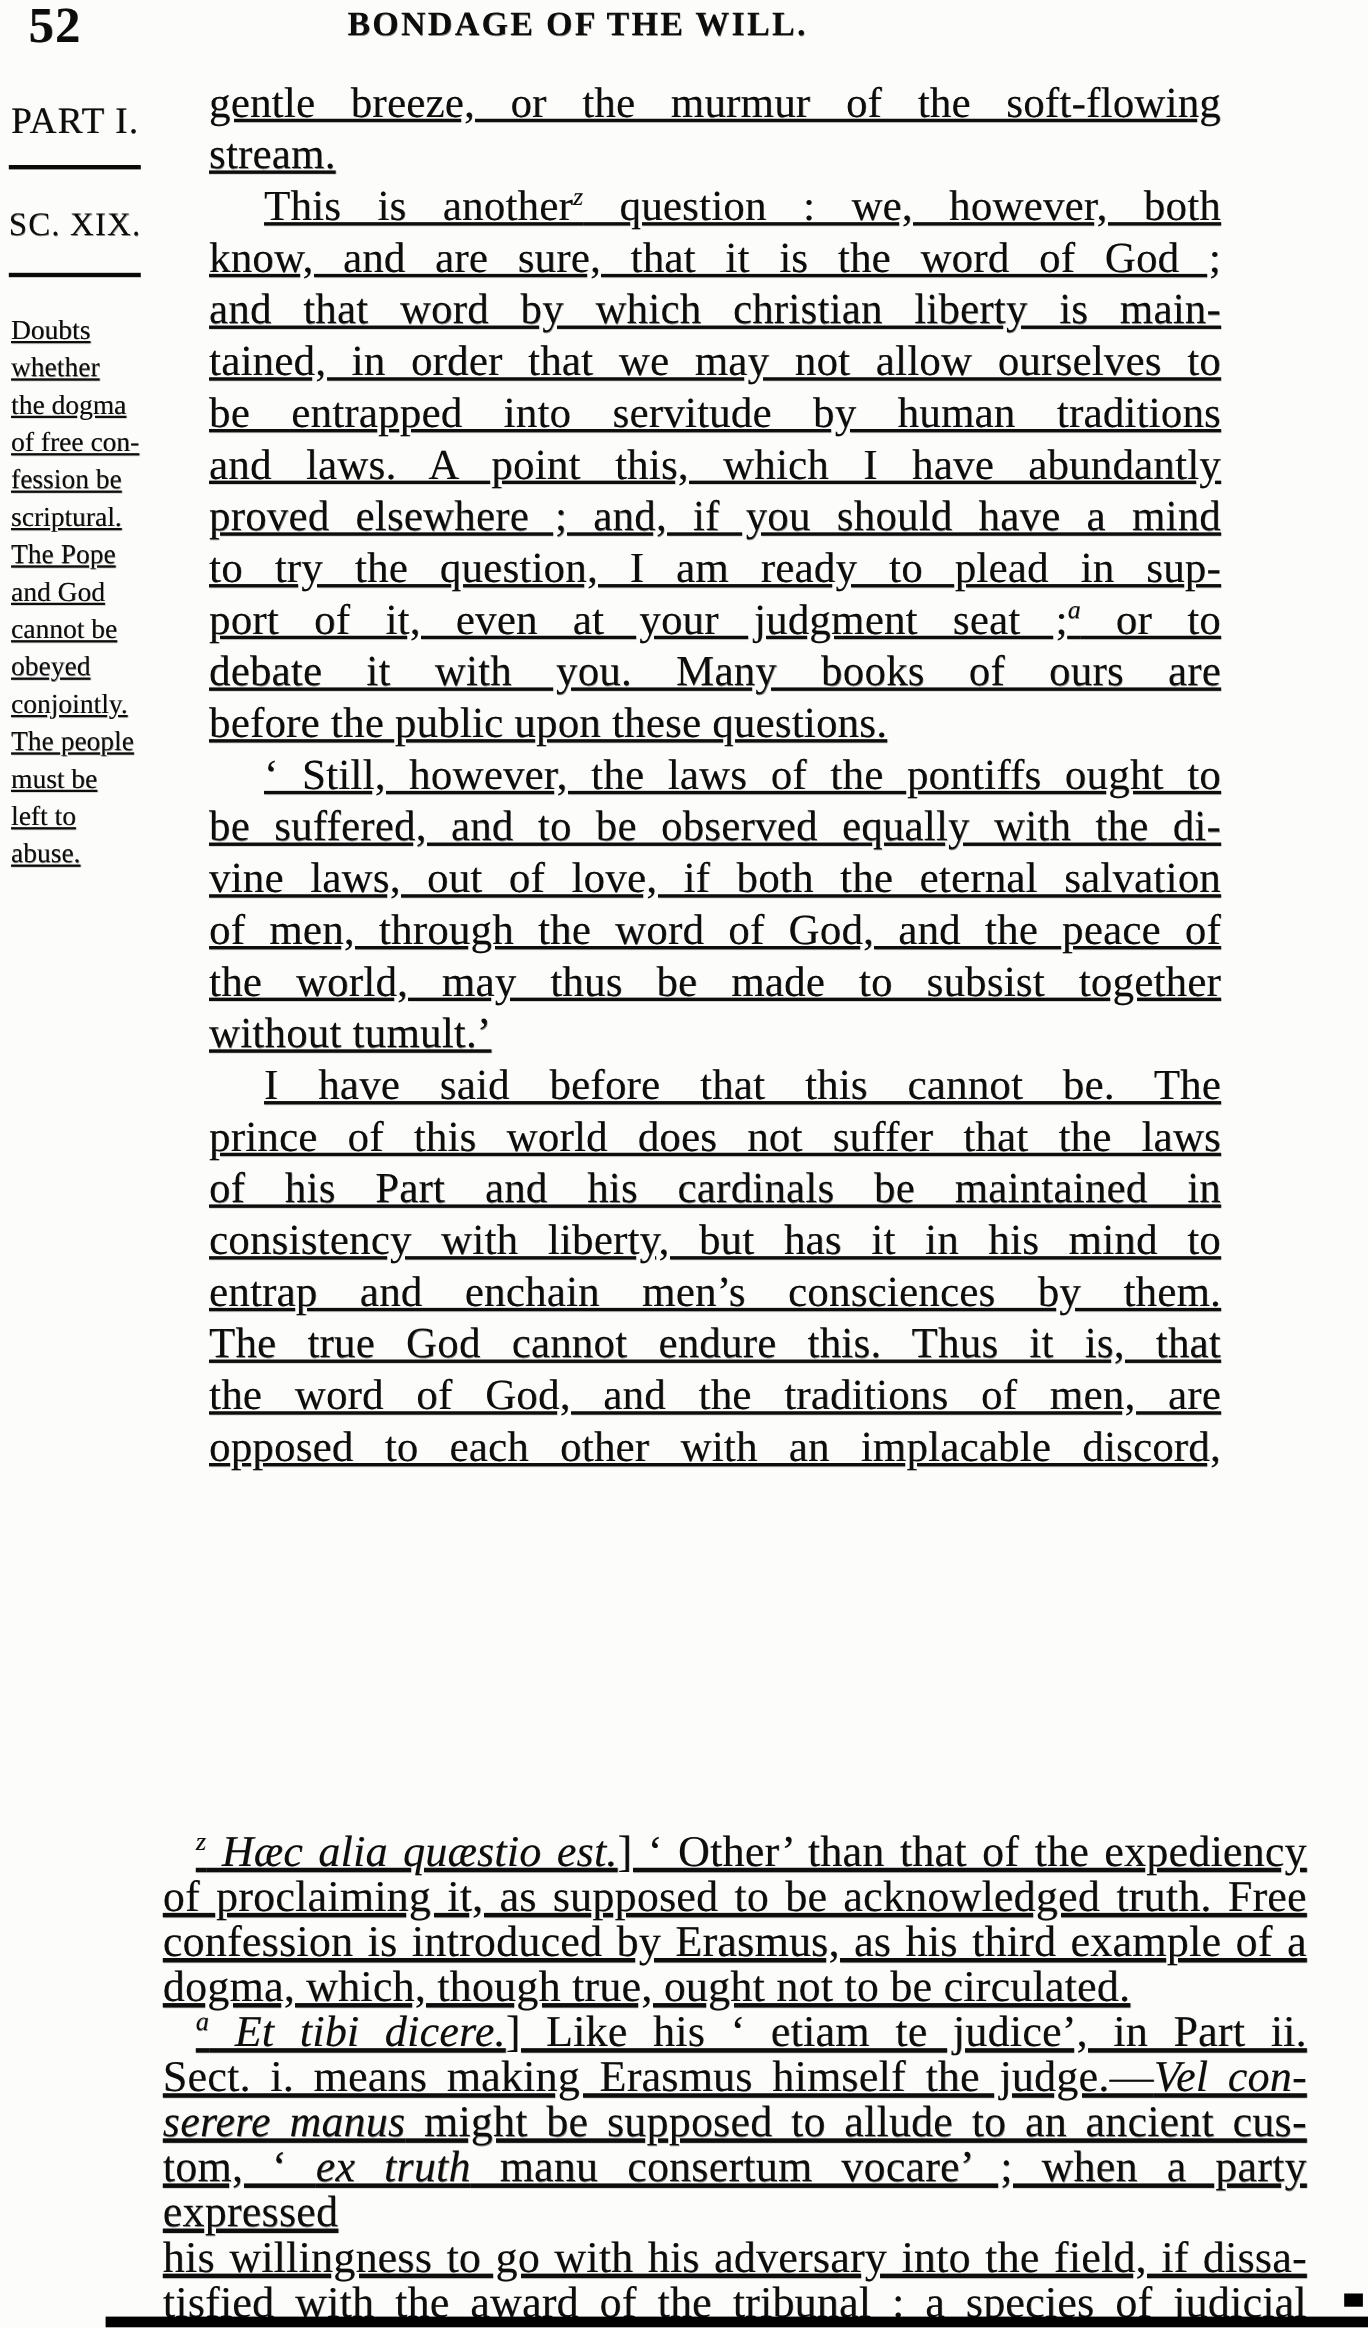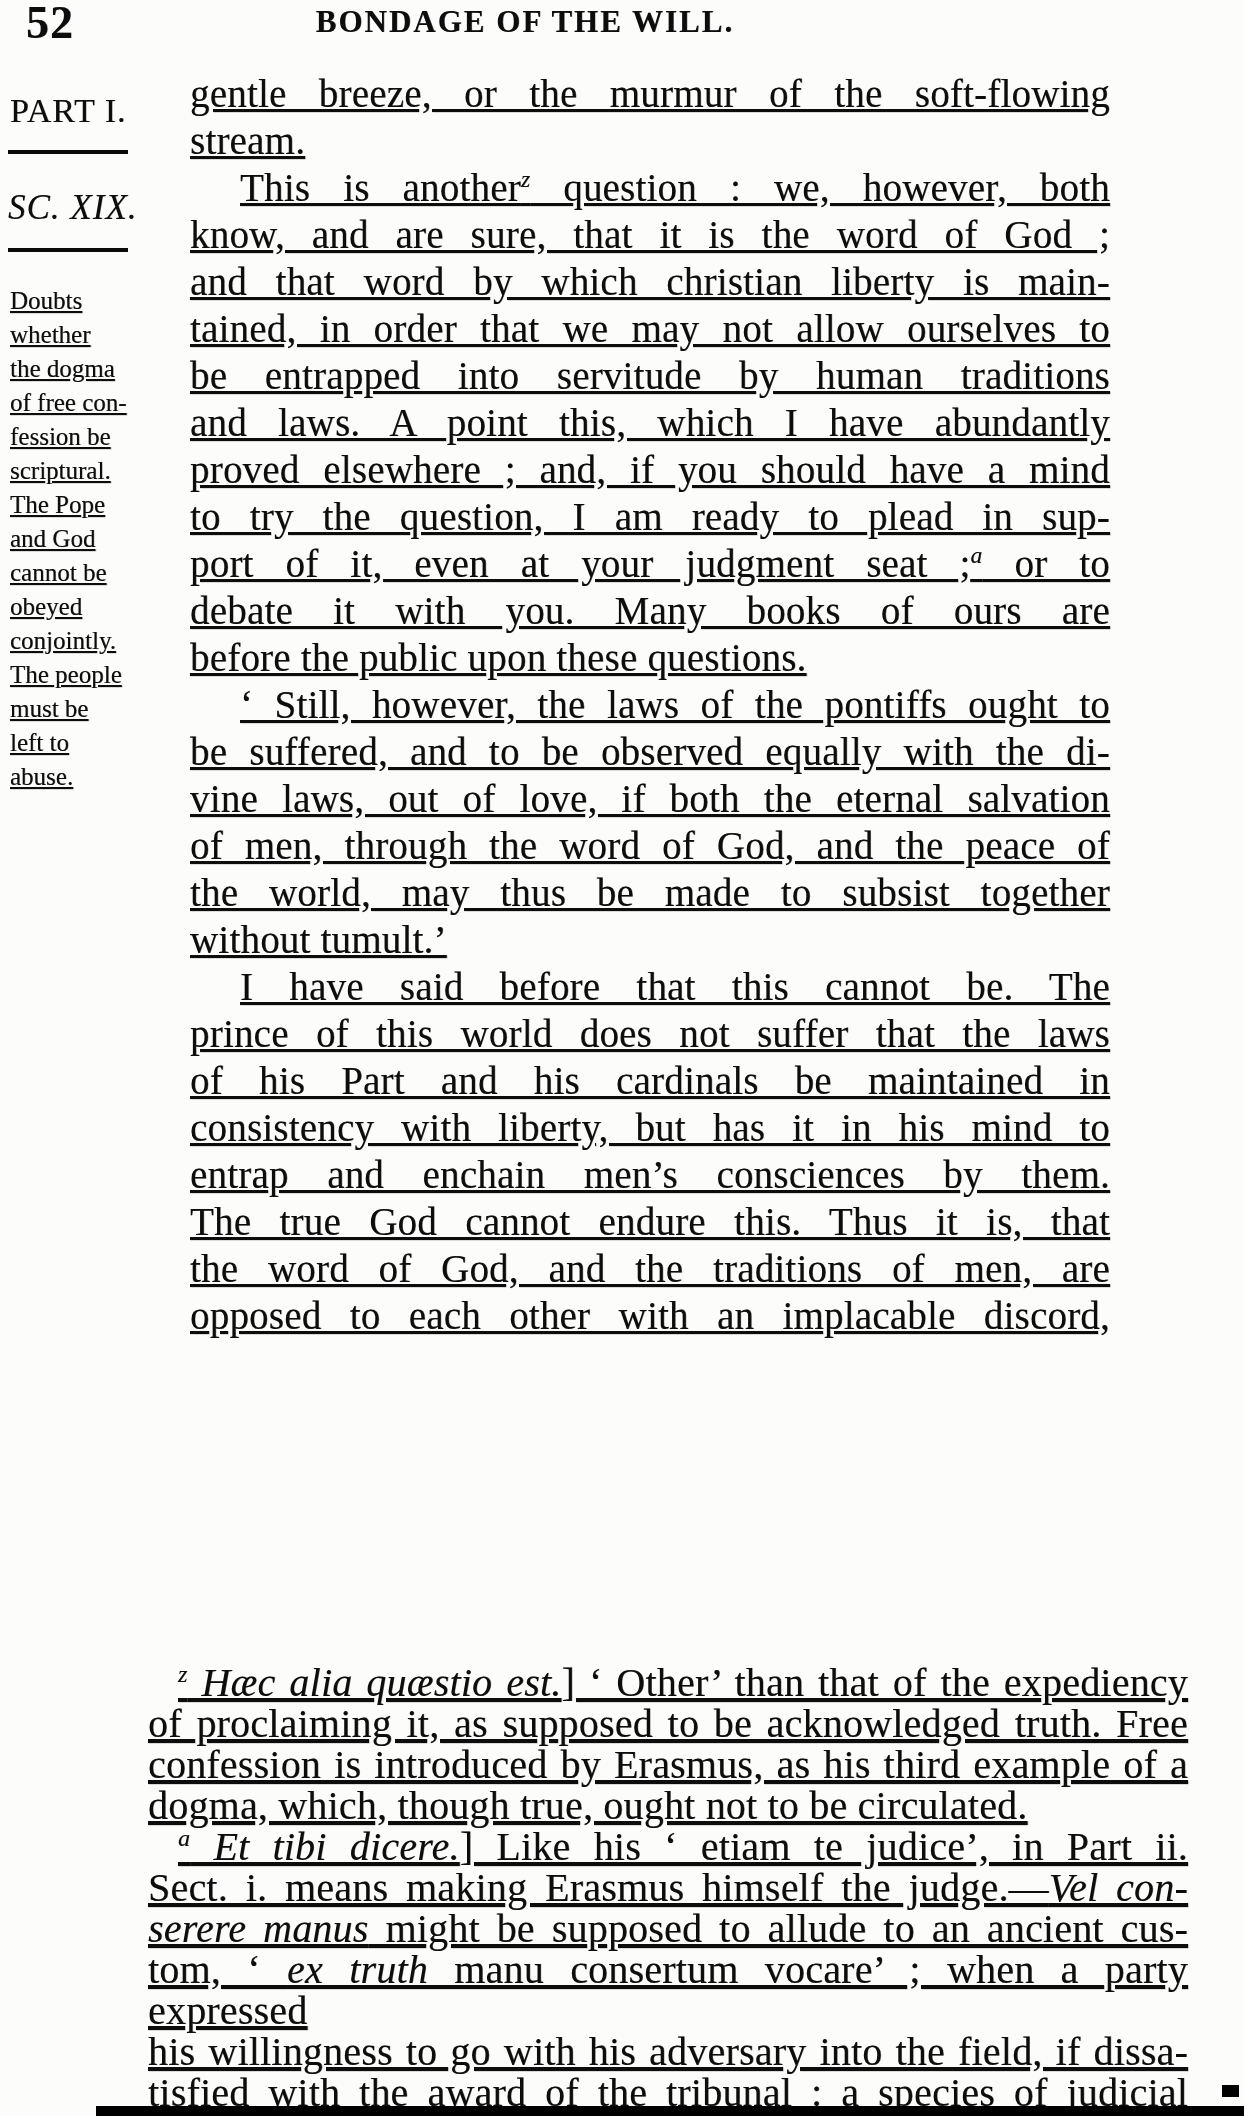--- a/index.html
+++ b/index.html
@@ -25,21 +25,21 @@
   .running-title {
     position: absolute; left: 0; top: 4px; width: 1050px;
     text-align: center; font-size: 31px; font-weight: 700;
     letter-spacing: 2px; white-space: nowrap;
   }
 
   
   .margin-col { position: absolute; left: 8px; top: 92px; width: 130px; }
   .part-label    { position: absolute; top: 0;    left: 2px; font-size: 34px; letter-spacing: 1px; white-space: nowrap; }
   .rule-1        { position: absolute; top: 58px; left: 0; width: 120px; height: 4px; background: #0a0a0a; }
-  .section-label { position: absolute; top: 96px; left: 0; font-size: 35px; letter-spacing: 1px; white-space: nowrap; font-style: italic; }
+  .section-label { position: absolute; top: 96px; left: 0; font-size: 30px; letter-spacing: 1px; white-space: nowrap; }
   .rule-2        { position: absolute; top: 156px; left: 0; width: 120px; height: 4px; background: #0a0a0a; }
   .side-note     { position: absolute; top: 192px; left: 2px; width: 128px; font-size: 25px; line-height: 34px; }
   .side-note .line { text-align: left; text-align-last: left; }
 
   
   .body-text {
     position: absolute; left: 190px; top: 70px; width: 920px;
     font-size: 39px; line-height: 47px; letter-spacing: 0.2px;
   }
   .line { text-align: justify; text-align-last: justify; text-justify: inter-word; text-decoration: underline; }

